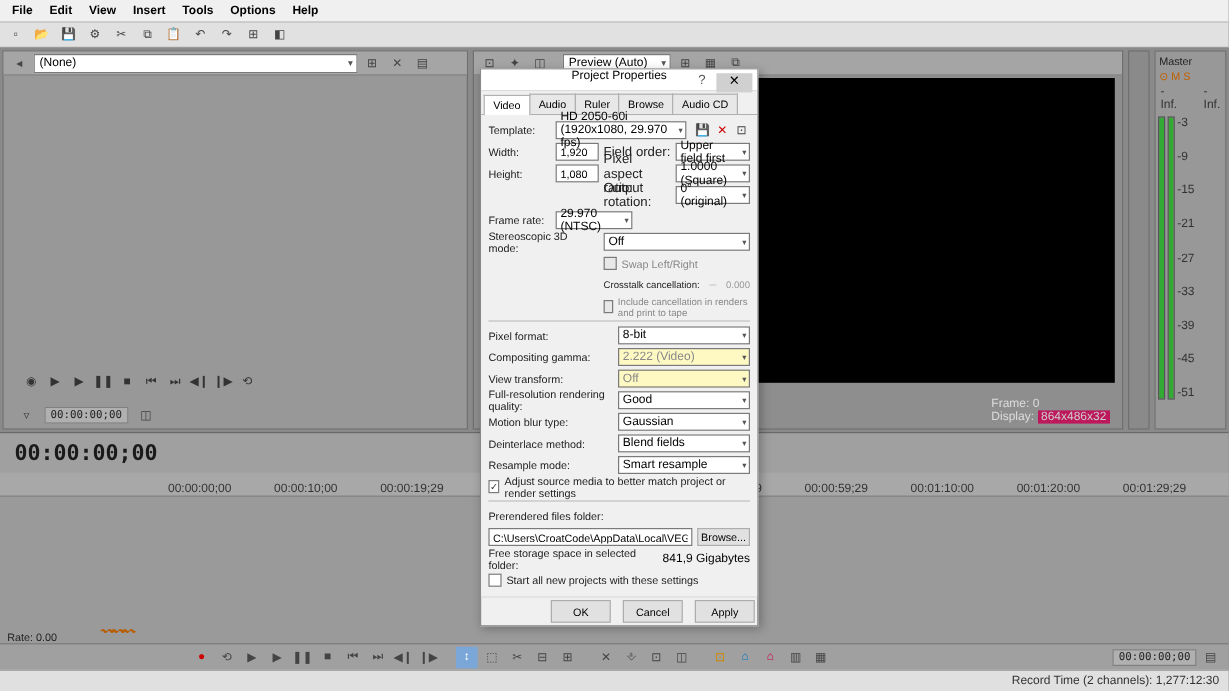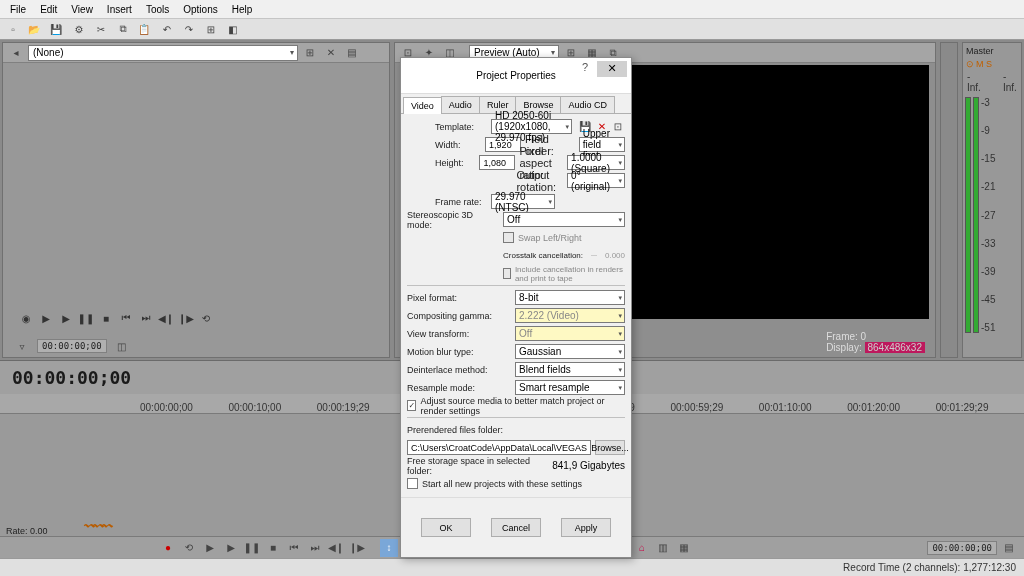--- a/index.html
+++ b/index.html
@@ -1,17 +1,17 @@
 <!DOCTYPE html>
 <html><head>
 <meta charset="utf-8">
 <style>
 * { box-sizing: border-box; margin: 0; padding: 0; font-family: "Segoe UI", Tahoma, sans-serif; font-size: 10px; }
 body { background: #939393; width: 1024px; height: 576px; overflow: hidden; position: relative; }
-.menubar { background: #f0f0f0; height: 18px; display: flex; align-items: center; padding: 0 4px; gap: 2px; }
+.menubar { background: #f0f0f0; height: 18px; display: flex; align-items: center; padding: 0 4px; gap: 2px; font-weight: bold; }
 .menubar span { padding: 2px 6px; cursor: default; }
 .toolbar-main { background: #e1e1e1; height: 22px; border-top: 1px solid #c5c5c5; border-bottom: 1px solid #999; display: flex; align-items: center; padding: 0 4px; gap: 4px; }
 .tb-btn { width: 18px; height: 18px; display: inline-flex; align-items: center; justify-content: center; color: #444; }
 .workspace { display: flex; height: 320px; background: #8a8a8a; }
 .panel-media { width: 388px; background: #989898; border: 1px solid #707070; margin: 2px; display: flex; flex-direction: column; }
 .panel-preview { flex: 1; background: #8e8e8e; border: 1px solid #707070; margin: 2px; position: relative; }
 .panel-master { width: 60px; background: #989898; border: 1px solid #707070; margin: 2px; }
 .panel-top { height: 20px; background: #a5a5a5; border-bottom: 1px solid #808080; display: flex; align-items: center; padding: 0 4px; gap: 3px; }
 .dropdown-inline { background: #fff; border: 1px solid #7a7a7a; height: 16px; padding: 0 18px 0 4px; display: inline-flex; align-items: center; position: relative; }
 .dropdown-inline::after { content: "▾"; position: absolute; right: 3px; font-size: 8px; color: #555; }
@@ -24,40 +24,40 @@
 .timeline-area { position: relative; height: 170px; background: #a0a0a0; border-top: 1px solid #6a6a6a; }
 .timeline-ruler { height: 20px; background: #a8a8a8; border-bottom: 1px solid #7a7a7a; display: flex; font-size: 8px; color: #333; padding-left: 140px; }
 .timeline-ruler span { width: 98px; padding-top: 8px; }
 .timeline-track { height: 130px; background: #9a9a9a; border-bottom: 1px solid #7a7a7a; }
 .bottom-bar { position: absolute; bottom: 18px; left: 0; right: 0; height: 22px; background: #a0a0a0; display: flex; align-items: center; padding: 0 6px; gap: 3px; border-top: 1px solid #7a7a7a; }
 .status-bar { position: absolute; bottom: 0; left: 0; right: 0; height: 18px; background: #e0e0e0; display: flex; align-items: center; justify-content: flex-end; padding: 0 8px; color: #333; border-top: 1px solid #999; }
 .rate-box { position: absolute; bottom: 40px; left: 6px; font-size: 9px; color: #222; }
 
 
 .dialog { position: absolute; left: 400px; top: 57px; width: 232px; background: #f0f0f0; border: 1px solid #8a8a8a; box-shadow: 2px 2px 8px rgba(0,0,0,0.3); }
-.dialog-title { height: 36px; background: #fff; display: flex; align-items: center; justify-content: center; font-size: 11px; position: relative; border-bottom: 1px solid #ddd; }
+.dialog-title { height: 18px; background: #fff; display: flex; justify-content: center; font-size: 11px; position: relative; border-bottom: 1px solid #ddd; }
 .dialog-close { position: absolute; right: 4px; top: 3px; width: 30px; height: 16px; background: #d0d0d0; text-align: center; line-height: 14px; font-size: 11px; }
 .dialog-help { position: absolute; right: 38px; top: 3px; width: 16px; text-align: center; font-size: 11px; color: #555; }
 .tabs { display: flex; background: #f0f0f0; border-bottom: 1px solid #b0b0b0; padding: 2px 2px 0; gap: 0; }
 .tab { padding: 3px 7px; font-size: 9px; border: 1px solid #b0b0b0; border-bottom: none; background: #e8e8e8; margin-right: -1px; }
 .tab.active { background: #fff; position: relative; top: 1px; }
 .dialog-body { background: #f0f0f0; padding: 4px 6px; }
 .form-row { display: flex; align-items: center; height: 17px; gap: 4px; margin-bottom: 1px; }
 .form-row label { font-size: 9px; color: #222; }
-.form-row .lbl1 { width: 52px; margin-left: 28px; }
+.form-row .lbl1 { width: 52px; }
 .form-row .lbl2 { width: 56px; font-size: 11px; }
 .form-row .lblwide { width: 104px; }
 .form-input { background: #fff; border: 1px solid #7a7a7a; height: 15px; padding: 0 3px; font-size: 9px; }
 .form-select { background: #fff; border: 1px solid #7a7a7a; height: 15px; padding: 0 14px 0 3px; font-size: 9px; position: relative; display: inline-flex; align-items: center; flex: 1; }
 .form-select::after { content: "▾"; position: absolute; right: 2px; font-size: 7px; color: #555; }
 .form-select.disabled { background: #fef9c3; color: #888; }
 .chk { width: 11px; height: 11px; border: 1px solid #7a7a7a; background: #fff; display: inline-flex; align-items: center; justify-content: center; font-size: 8px; color: #333; }
 .chk.disabled { background: #e8e8e8; }
 .sep { height: 1px; background: #c0c0c0; margin: 3px 0; }
-.dialog-buttons { display: flex; justify-content: flex-end; gap: 20px; padding: 20px; border-top: 1px solid #ddd; text-align: right; }
+.dialog-buttons { display: flex; justify-content: flex-end; gap: 10px; padding: 2px; border-top: 1px solid #ddd; text-align: right; }
 .dlg-btn { width: 50px; height: 19px; background: #e1e1e1; border: 1px solid #adadad; font-size: 9px; display: flex; align-items: center; justify-content: center; }
 .icon-row { display: flex; gap: 2px; margin-left: 3px; }
 .mini-icon { width: 14px; height: 14px; display: inline-flex; align-items: center; justify-content: center; font-size: 10px; color: #444; }
 .waves { position: absolute; bottom: 44px; left: 84px; font-size: 11px; color: #b85c00; letter-spacing: -2px; }
 .master-title { font-size: 9px; color: #222; padding: 3px; }
 .meter-track { display: flex; gap: 2px; height: 240px; padding: 2px; }
 .meter-bar { width: 6px; background: linear-gradient(#3a3,#3a3); border: 1px solid #555; }
 .meter-scale { font-size: 7px; color: #333; display: flex; flex-direction: column; justify-content: space-between; }
 .tc-small { font-family: Consolas, monospace; font-size: 9px; color: #222; background: #b0b0b0; padding: 1px 4px; border: 1px solid #808080; }
 </style>
@@ -323,20 +323,26 @@
           <span>2.222 (Video)</span>
         </div>
     </div>
     <div class="form-row">
       <label class="lblwide">View transform:</label>
       <div class="form-select disabled">
           <span>Off</span>
         </div>
     </div>
     <div class="form-row">
+      <label class="lblwide">Full-resolution rendering quality:</label>
+      <div class="form-select">
+          <span>Good</span>
+        </div>
+    </div>
+    <div class="form-row">
       <label class="lblwide">Motion blur type:</label>
       <div class="form-select">
           <span>Gaussian</span>
         </div>
     </div>
     <div class="form-row">
       <label class="lblwide">Deinterlace method:</label>
       <div class="form-select">
           <span>Blend fields</span>
         </div>
@@ -350,21 +356,21 @@
     <div class="form-row">
       <span class="chk">✓</span>
       <label>Adjust source media to better match project or render settings</label>
     </div>
     <div class="sep"></div>
     <div class="form-row">
         <label>Prerendered files folder:</label>
       </div>
     <div class="form-row">
       <input class="form-input" style="flex: 1 1 0%;" value="C:\Users\CroatCode\AppData\Local\VEGAS Pro\14.0\">
-      <div class="dlg-btn" style="width:30px;height:15px">Browse...</div>
+      <div class="dlg-btn" style="width:44px;height:15px">Browse...</div>
     </div>
     <div class="form-row">
       <label style="flex:1">Free storage space in selected folder:</label>
       <span>841,9 Gigabytes</span>
     </div>
     <div class="form-row">
       <span class="chk"></span>
       <label>Start all new projects with these settings</label>
     </div>
   </div>

